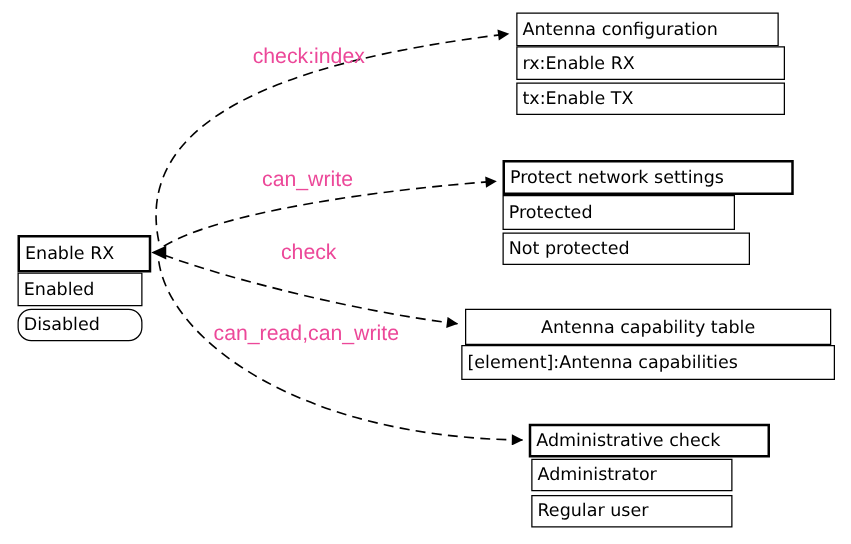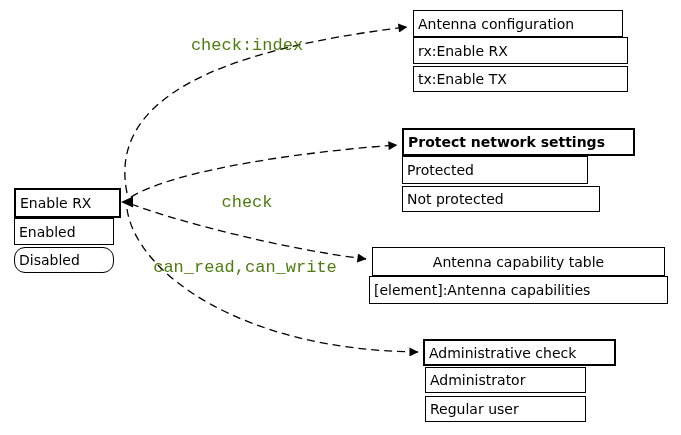--- a/index.html
+++ b/index.html
@@ -41,23 +41,23 @@
     white-space: nowrap;
     display: flex;
     align-items: center;
     overflow: hidden;
   }
   .b2 { border-width: 2px; }
   .center { justify-content: center; }
   .edge-label {
     position: absolute;
     transform: translate(-50%, -50%);
-    font-family: Liberation Mono, monospace;
+    font-family: Liberation Sans, sans-serif;
     font-size: 17px;
-    color: #4d7c0f;
+    color: #ec4899;
     white-space: nowrap;
   }
 </style>
 </head>
 <body>
 
 <div class="stage">
 
   <svg class="edges" width="681" height="435" viewBox="0 0 681 435">
     <defs>
@@ -80,33 +80,34 @@
     <div class="box" style="left:14px; top:247px; width:100px; height:26px;border-radius:11px;">Disabled</div>
   </div>
 
   <div>
     <div class="box" style="left:413px; top:10px; width:210px; height:27px;">Antenna configuration</div>
     <div class="box" style="left:413px; top:37px; width:215px; height:27px;">rx:Enable RX</div>
     <div class="box" style="left:413px; top:66px; width:215px; height:26px;">tx:Enable TX</div>
   </div>
 
   <div>
-    <div class="box b2" style="left:402px; top:128px; width:233px; height:28px;font-weight:bold;">Protect network settings</div>
+    <div class="box b2" style="left:402px; top:128px; width:233px; height:28px;">Protect network settings</div>
     <div class="box" style="left:402px; top:156px; width:186px; height:28px;">Protected</div>
     <div class="box" style="left:402px; top:186px; width:198px; height:26px;">Not protected</div>
   </div>
 
   <div>
     <div class="box center" style="left:372px; top:247px; width:293px; height:29px;">Antenna capability table</div>
     <div class="box" style="left:369px; top:276px; width:299px; height:28px;">[element]:Antenna capabilities</div>
   </div>
 
   <div>
     <div class="box b2" style="left:423px; top:339px; width:193px; height:27px;">Administrative check</div>
     <div class="box" style="left:425px; top:367px; width:161px; height:26px;">Administrator</div>
     <div class="box" style="left:425px; top:396px; width:161px; height:26px;">Regular user</div>
   </div>
 
   <div class="edge-label" style="left:247px; top:45px;">check:index</div>
+  <div class="edge-label" style="left:246px; top:144px;">can_write</div>
   <div class="edge-label" style="left:247px; top:202px;">check</div>
   <div class="edge-label" style="left:245px; top:267px;">can_read,can_write</div>
 
 </div>
 
 </body></html>

